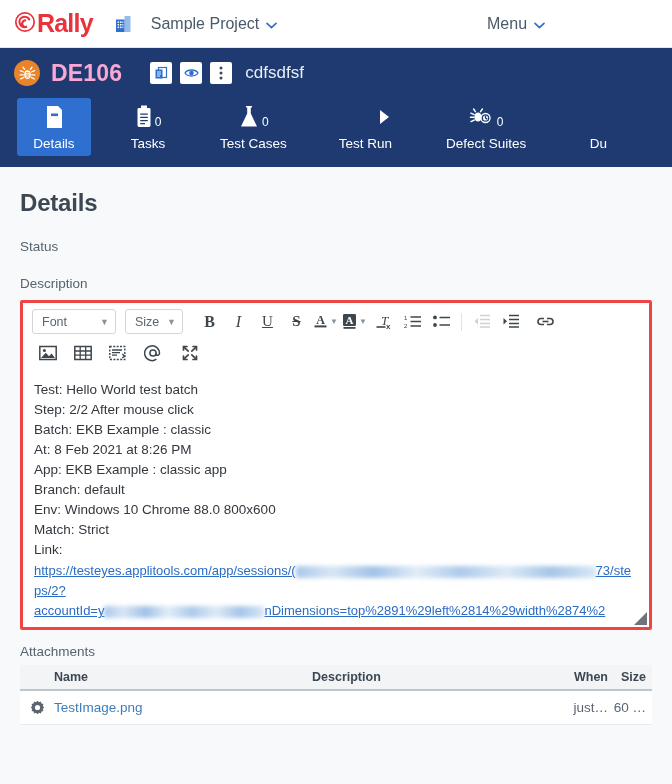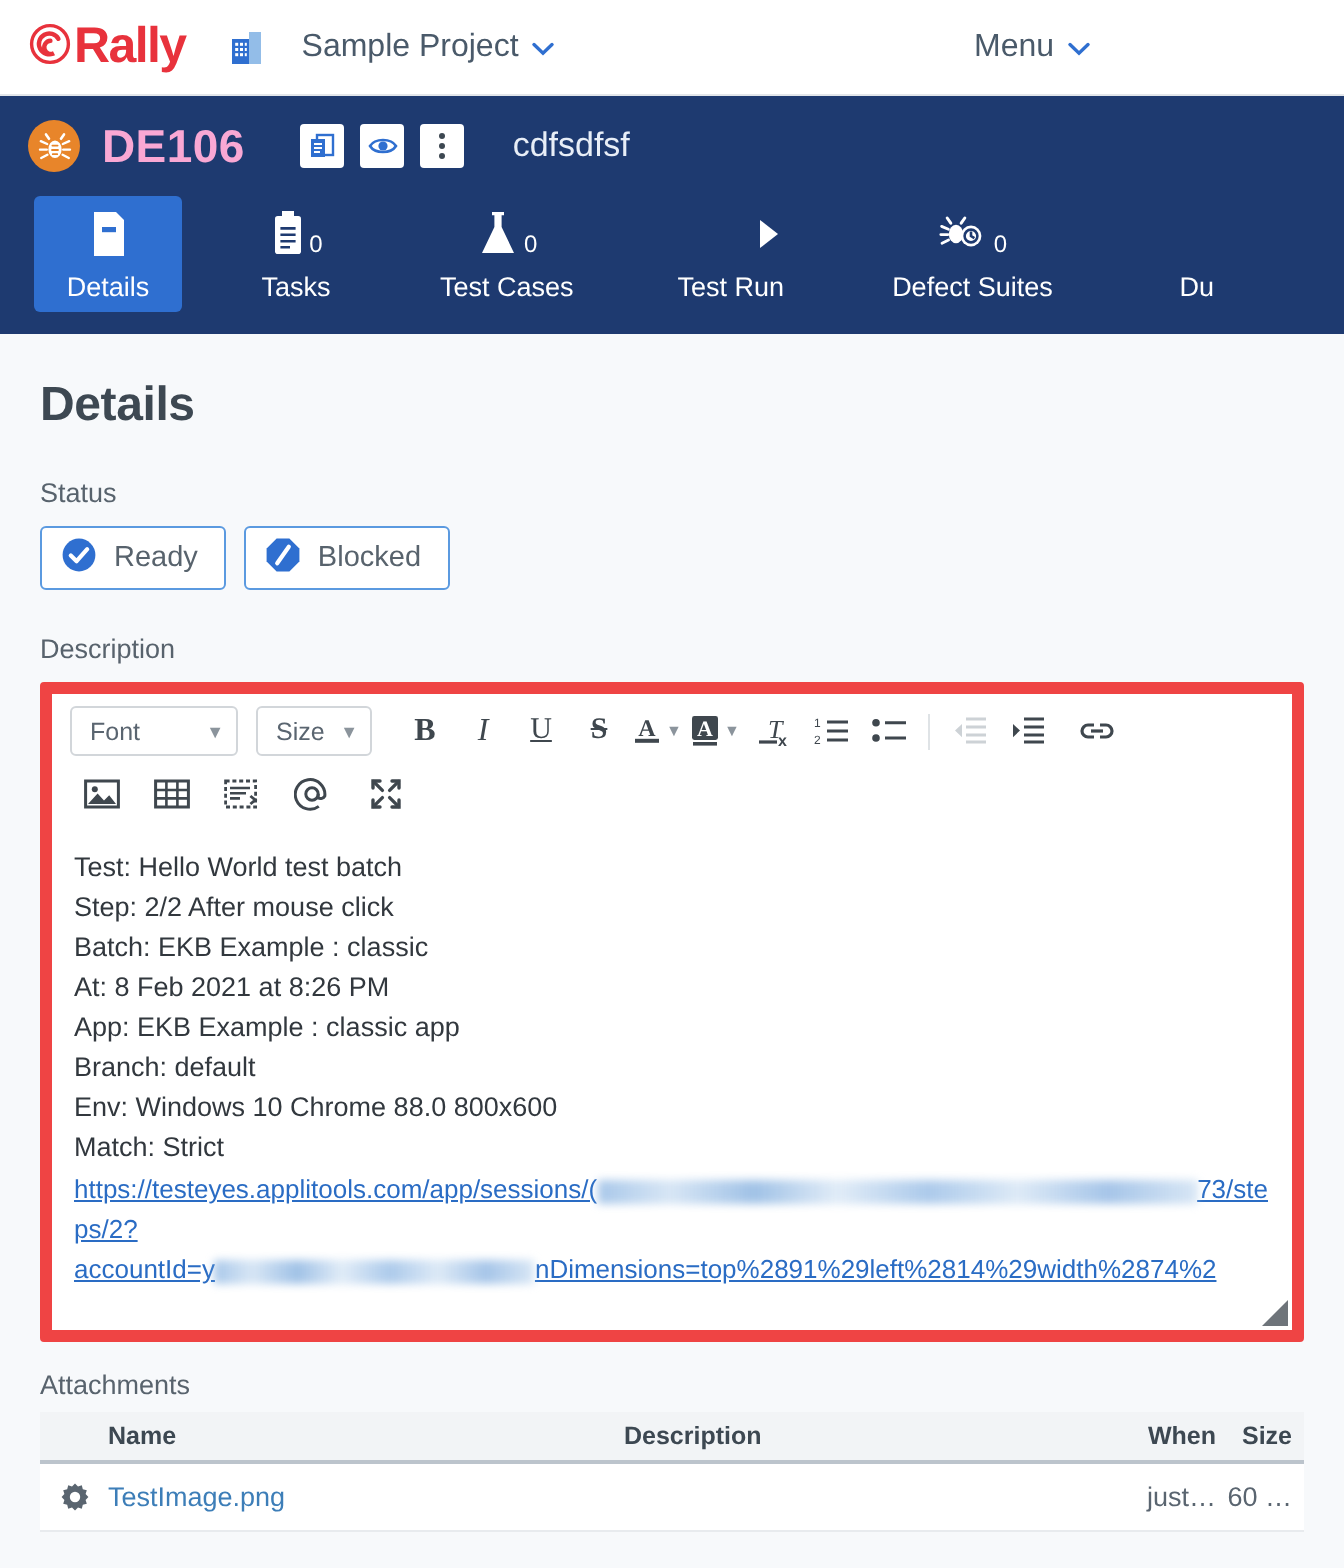--- a/index.html
+++ b/index.html
@@ -52,21 +52,21 @@
     margin-left: 11px; font-size: 23px; font-weight: bold;
     color: #f9a8d4; letter-spacing: 0.2px;
   }
   .icon-btns { display: flex; gap: 8px; margin-left: 28px; }
   .ibtn {
     width: 22px; height: 22px; background: #ffffff;
     border-radius: 2px; display: flex;
     align-items: center; justify-content: center;
   }
   .sub-title {
-    margin-left: 24px; font-size: 17px; color: #e8eef7;
+    margin-left: 13px; font-size: 17px; color: #e8eef7;
   }
 
   
   .tabbar {
     height: 69px; width: 672px; background: #1e3a70;
     display: flex; align-items: flex-start; padding-left: 17px;
     overflow: hidden; position: relative;
   }
   .tab {
     height: 58px; min-width: 74px; padding: 7px 13px 0;
@@ -103,21 +103,21 @@
   .status-btn {
     height: 32px; padding: 0 13px 0 9px;
     background: #ffffff; border: 1px solid #5b9ae0;
     border-radius: 3px; display: flex; align-items: center; gap: 8px;
     font-size: 14.5px; color: #58636d;
   }
 
   
   .editor {
     margin-top: 9px; background: #ffffff;
-    border: 6px solid #ef4444; border-radius: 2px;
+    border: 3px solid #ef4444; border-radius: 2px;
     width: 632px; height: 330px;
     display: flex; flex-direction: column; position: relative;
   }
   .tb-row {
     display: flex; align-items: center;
     padding: 0 9px; height: 33px; gap: 0px;
   }
   .tb-row.r1 { padding-top: 4px; }
   .sel {
     height: 25px; border: 1px solid #d2d6da; border-radius: 3px;
@@ -345,40 +345,20 @@
     <span class="tab-icon-row"></span>
     <span class="tab-label">Du</span>
   </div>
 </div>
 
 <div class="main">
 
   <div class="h-details">Details</div>
 
   <div class="field-label">Status</div>
-  <div class="status-row">
-    <div class="status-btn">
-      <span>
-        <svg width="19" height="19" viewBox="0 0 19 19">
-          <circle cx="9.5" cy="9.5" r="8.2" fill="#2f6fd0"></circle>
-          <path d="M5.4 9.7 L8.3 12.6 L13.6 6.6" fill="none" stroke="#ffffff" stroke-width="2.1" stroke-linecap="round" stroke-linejoin="round"></path>
-        </svg>
-      </span>
-      <span>Ready</span>
-    </div>
-    <div class="status-btn">
-      <span>
-        <svg width="19" height="19" viewBox="0 0 19 19">
-          <path d="M6.3 1.3 H12.7 L17.7 6.3 V12.7 L12.7 17.7 H6.3 L1.3 12.7 V6.3 Z" fill="#2f6fd0"></path>
-          <path d="M12.4 5.4 L6.6 13.6" fill="none" stroke="#ffffff" stroke-width="2.1" stroke-linecap="round"></path>
-        </svg>
-      </span>
-      <span>Blocked</span>
-    </div>
-  </div>
 
   <div class="field-label">Description</div>
 
   <div class="editor">
 
     <div class="tb-row r1">
       <div class="sel font">
         <span>Font</span>
         <span class="ar">▼</span>
       </div>
@@ -516,20 +496,21 @@
 
     <div class="edit-area">
       <div class="ln">Test: Hello World test batch</div>
       <div class="ln">Step: 2/2 After mouse click</div>
       <div class="ln">Batch: EKB Example : classic</div>
       <div class="ln">At: 8 Feb 2021 at 8:26 PM</div>
       <div class="ln">App: EKB Example : classic app</div>
       <div class="ln">Branch: default</div>
       <div class="ln">Env: Windows 10 Chrome 88.0 800x600</div>
       <div class="ln">Match: Strict</div>
+      <div class="ln">Link:</div>
 
       <div style="margin-top:1px;">
         <span class="lnk">https://testeyes.applitools.com/app/sessions/(</span><span class="blurpart" style="width:300px;"></span><span class="lnk">73/steps/2?</span><br>
         <span class="lnk">accountId=y</span><span class="blurpart" style="width:160px;"></span><span class="lnk">nDimensions=top%2891%29left%2814%29width%2874%2</span>
       </div>
     </div>
 
     <div class="resize-grip"></div>
   </div>
 

